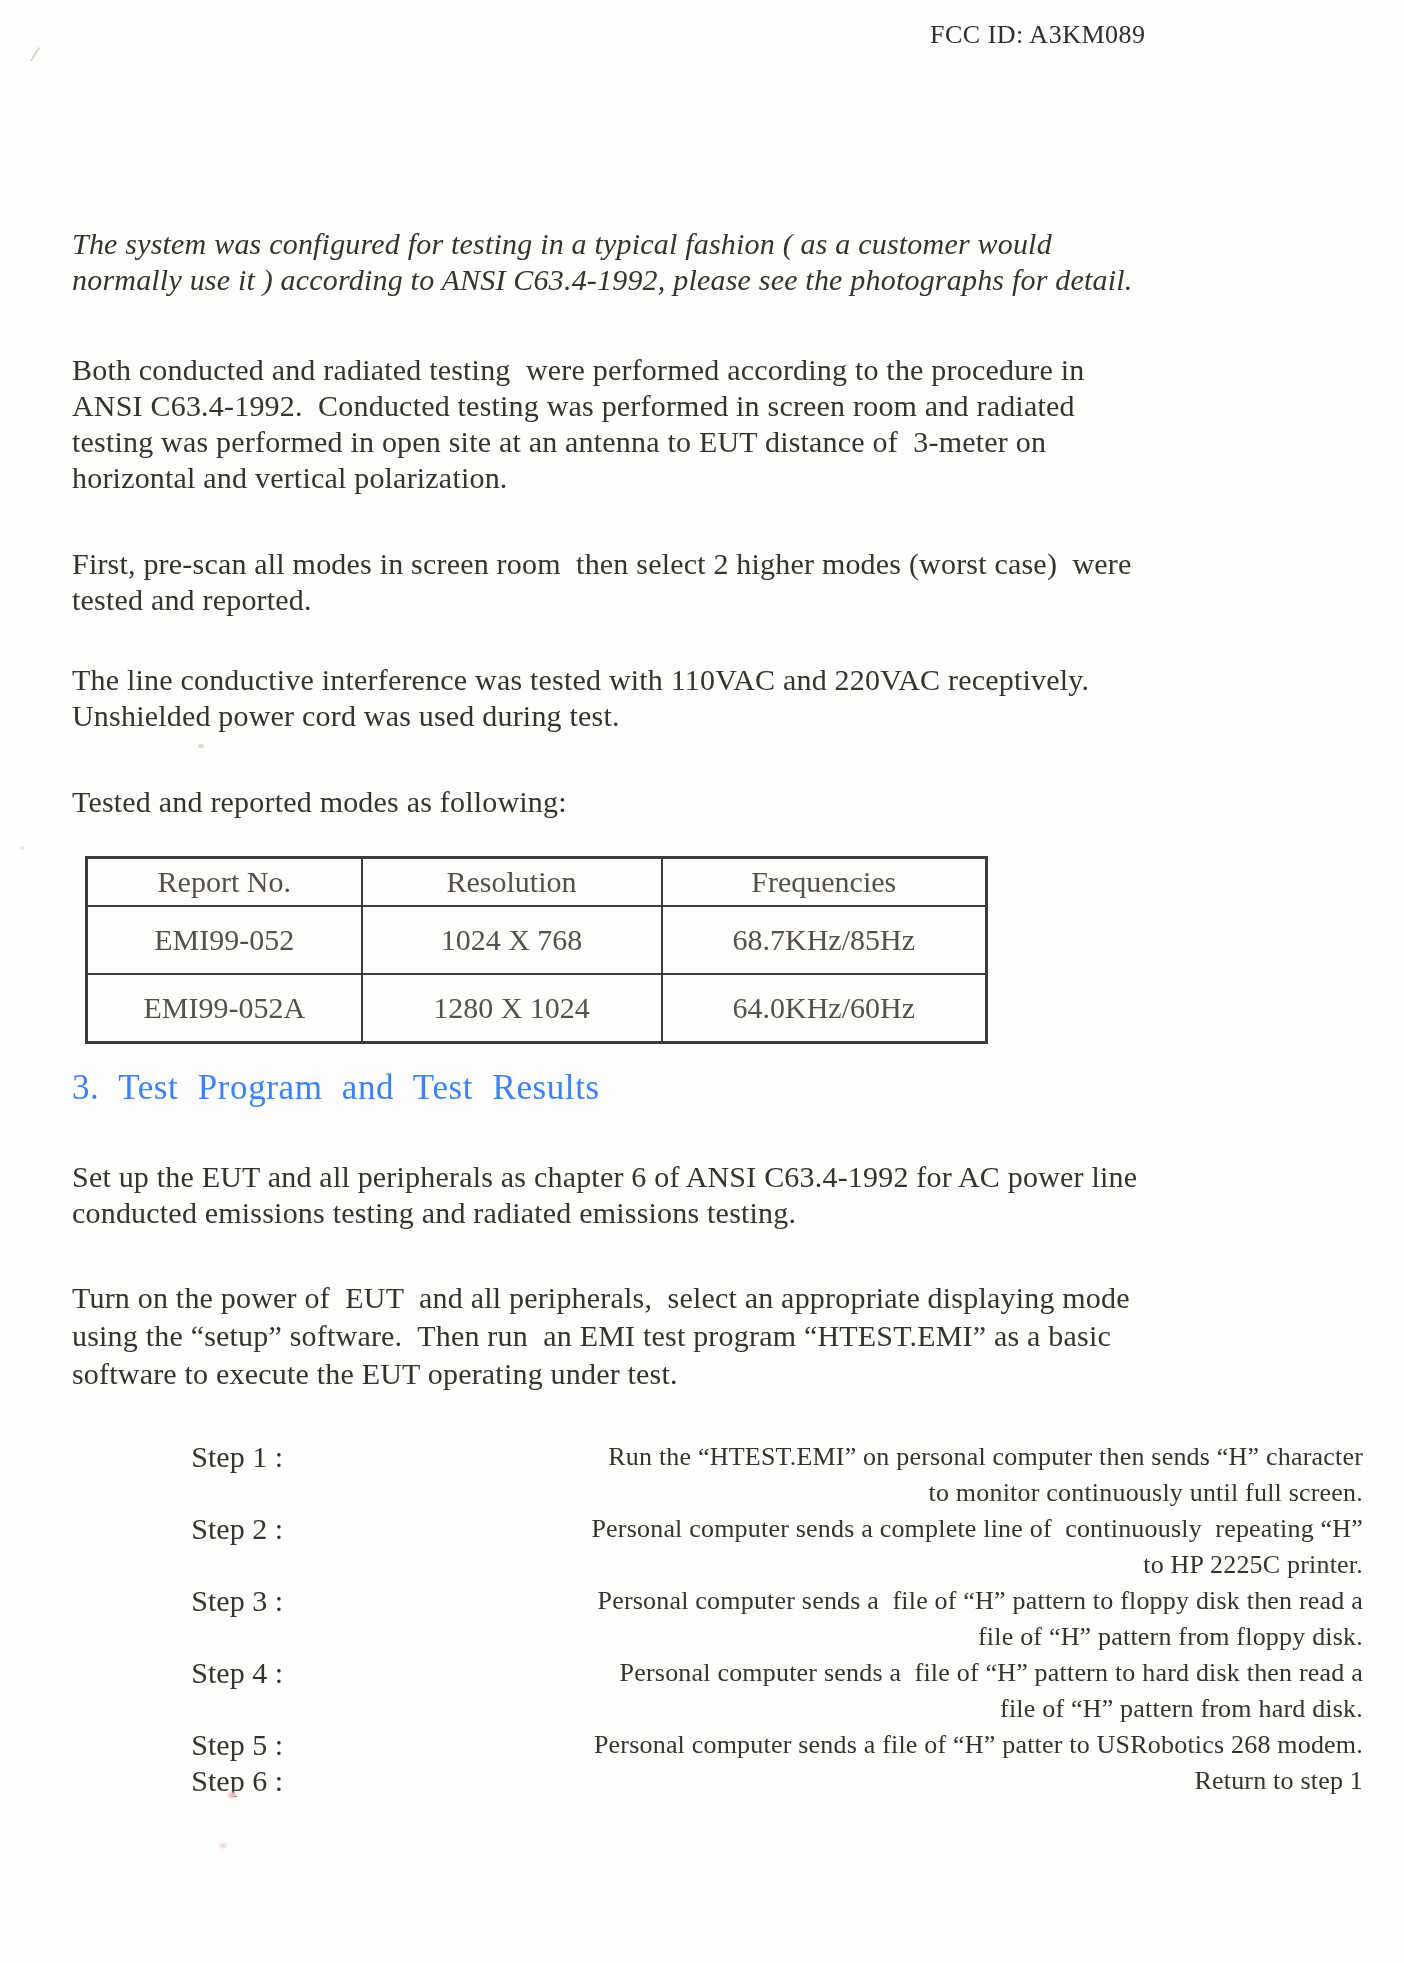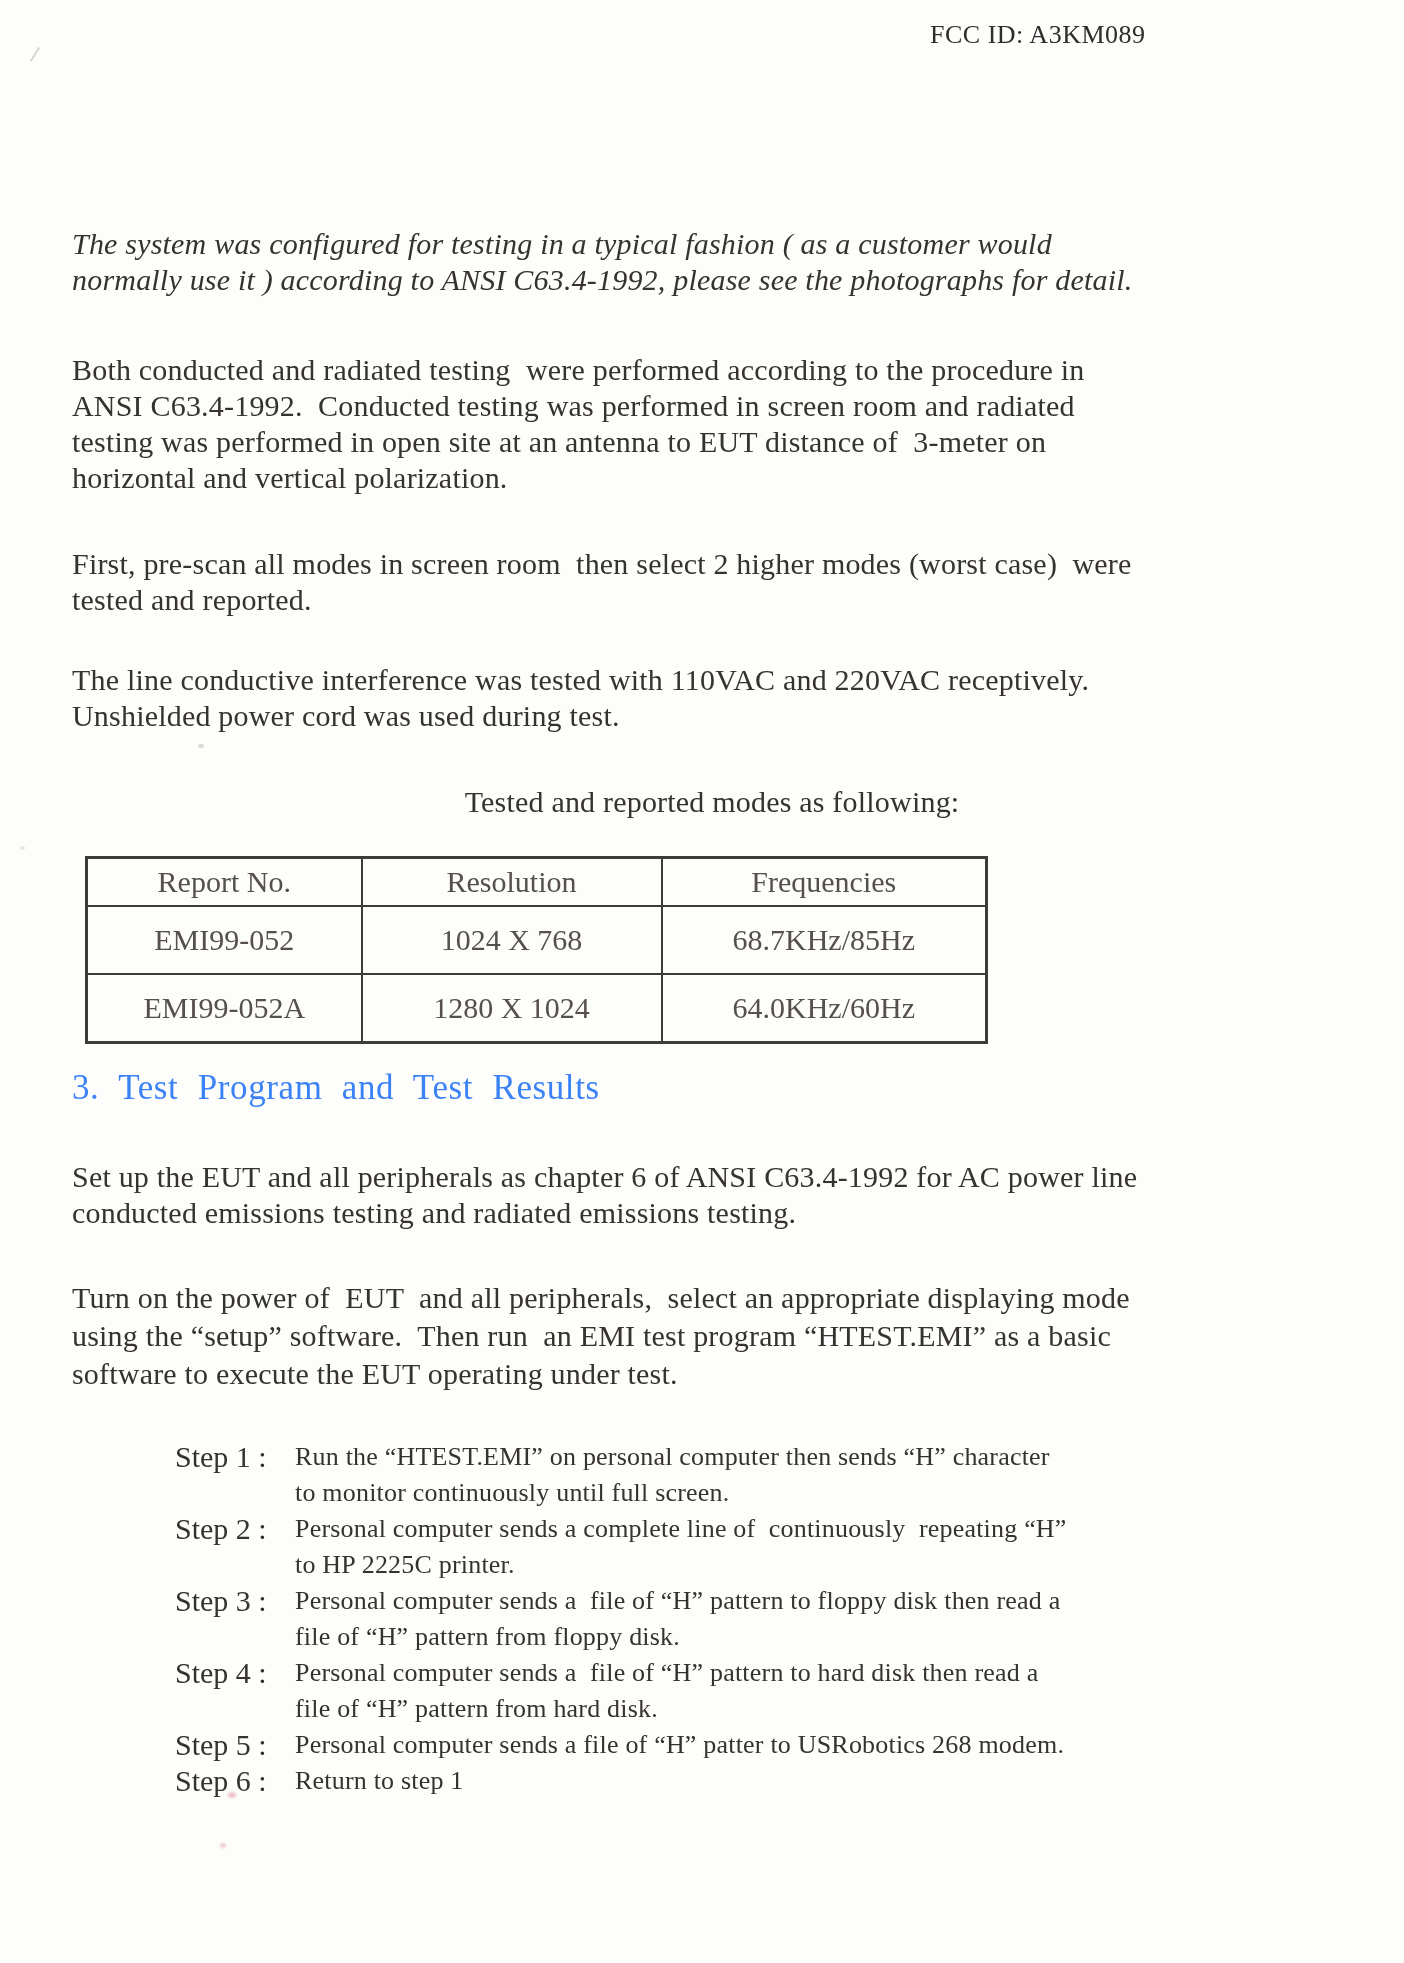--- a/index.html
+++ b/index.html
@@ -28,21 +28,21 @@
     width: 1280px;
     font-size: 30px;
     line-height: 36px;
     white-space: pre-wrap;
     letter-spacing: 0.2px;
   }
   .p1 { top: 226px; font-style: italic; }
   .p2 { top: 352px; }
   .p3 { top: 546px; }
   .p4 { top: 662px; }
-  .p5 { top: 784px; text-align: center; }
+  .p5 { top: 784px; }
   .p6 { top: 1159px; }
   .p7 { top: 1279px; line-height: 38px; }
 
   table.modes {
     position: absolute;
     left: 85px;
     top: 856px;
     width: 900px;
     border-collapse: collapse;
     font-size: 30px;
@@ -73,23 +73,24 @@
     top: 1068px;
     font-size: 35px;
     word-spacing: 10px;
     letter-spacing: 0.6px;
     color: #3b82f6;
     white-space: nowrap;
   }
 
   .steps {
     position: absolute;
-    left: 175px;
+    left: 163px;
     top: 1439px;
     width: 1210px;
+    text-align: right;
   }
   .step { display: flex; align-items: flex-start; }
   .step-label {
     flex: 0 0 120px;
     font-size: 30px;
     line-height: 36px;
     white-space: nowrap;
   }
   .step-text {
     width: 1080px;

